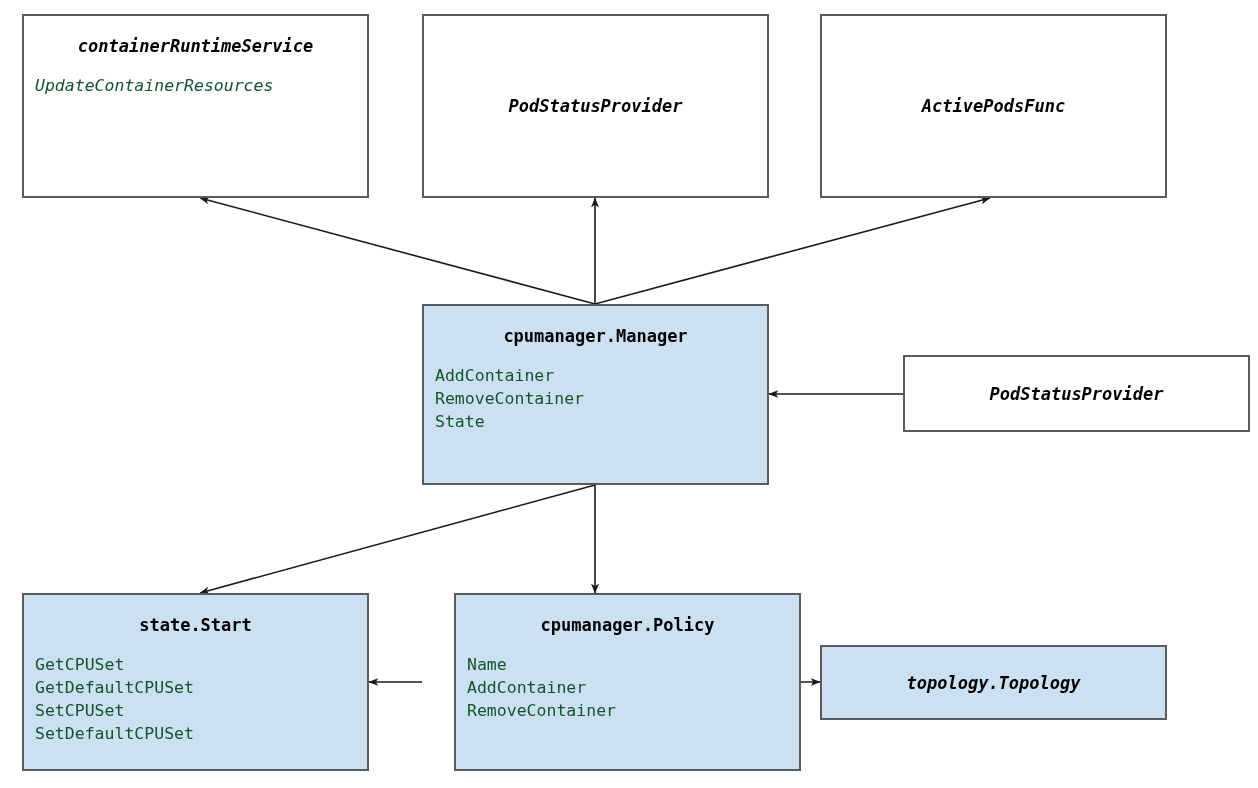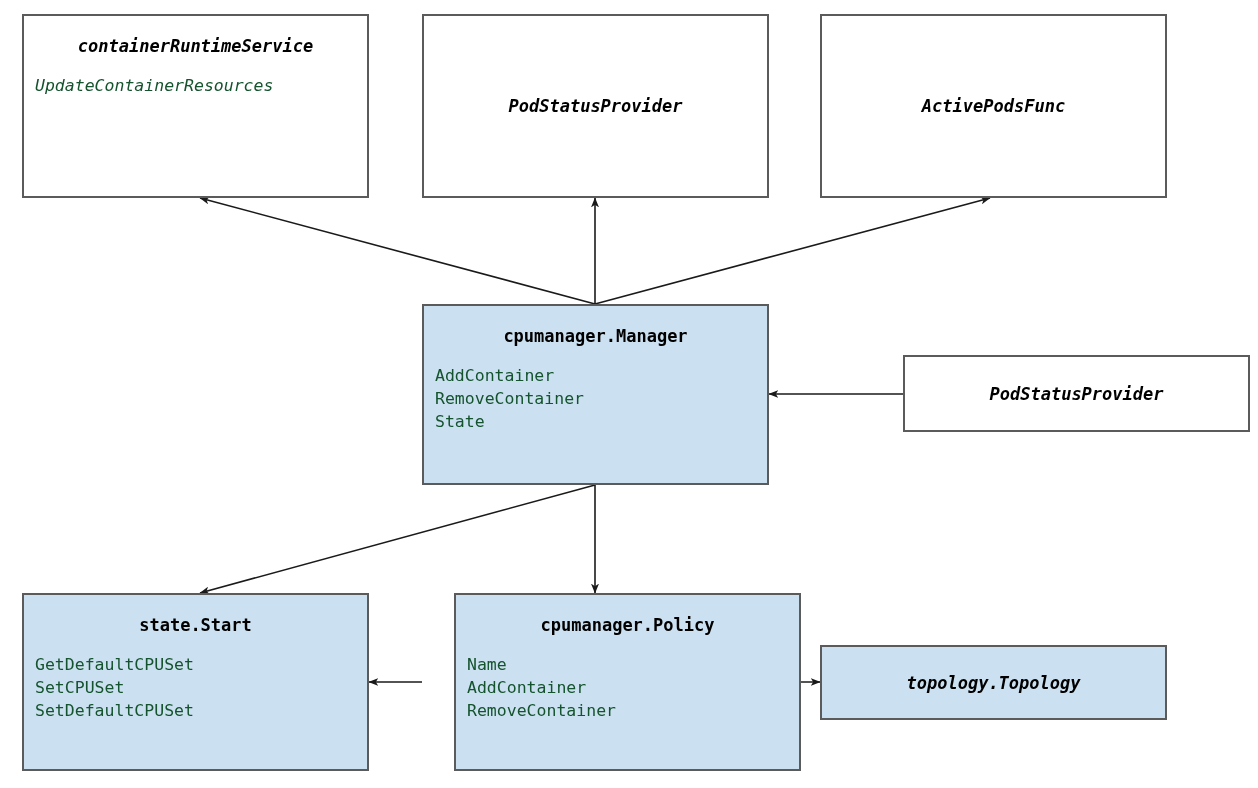--- a/index.html
+++ b/index.html
@@ -99,21 +99,21 @@
       </div>
       <div class="node filled tall" style="left: 422px; top: 304px; width: 347px; height: 181px;">
         <div class="node-title">cpumanager.Manager</div>
         <div class="node-members"><span class="member-line">AddContainer</span><span class="member-line">RemoveContainer</span><span class="member-line">State</span></div>
       </div>
       <div class="node short" style="left: 903px; top: 355px; width: 347px; height: 77px;">
         <div class="node-title">PodStatusProvider</div>
       </div>
       <div class="node filled tall" style="left: 22px; top: 593px; width: 347px; height: 178px;">
         <div class="node-title">state.Start</div>
-        <div class="node-members"><span class="member-line">GetDefaultCPUSet</span><span class="member-line">SetCPUSet</span><span class="member-line">SetDefaultCPUSet</span></div>
+        <div class="node-members"><span class="member-line">GetCPUSet</span><span class="member-line">GetDefaultCPUSet</span><span class="member-line">SetCPUSet</span><span class="member-line">SetDefaultCPUSet</span></div>
       </div>
       <div class="node filled tall" style="left: 422px; top: 593px; width: 347px; height: 178px; margin-left: 32px;">
         <div class="node-title">cpumanager.Policy</div>
         <div class="node-members"><span class="member-line">Name</span><span class="member-line">AddContainer</span><span class="member-line">RemoveContainer</span></div>
       </div>
       <div class="node filled short" style="left: 820px; top: 645px; width: 347px; height: 75px;">
         <div class="node-title">topology.Topology</div>
       </div>
     </div>
 

